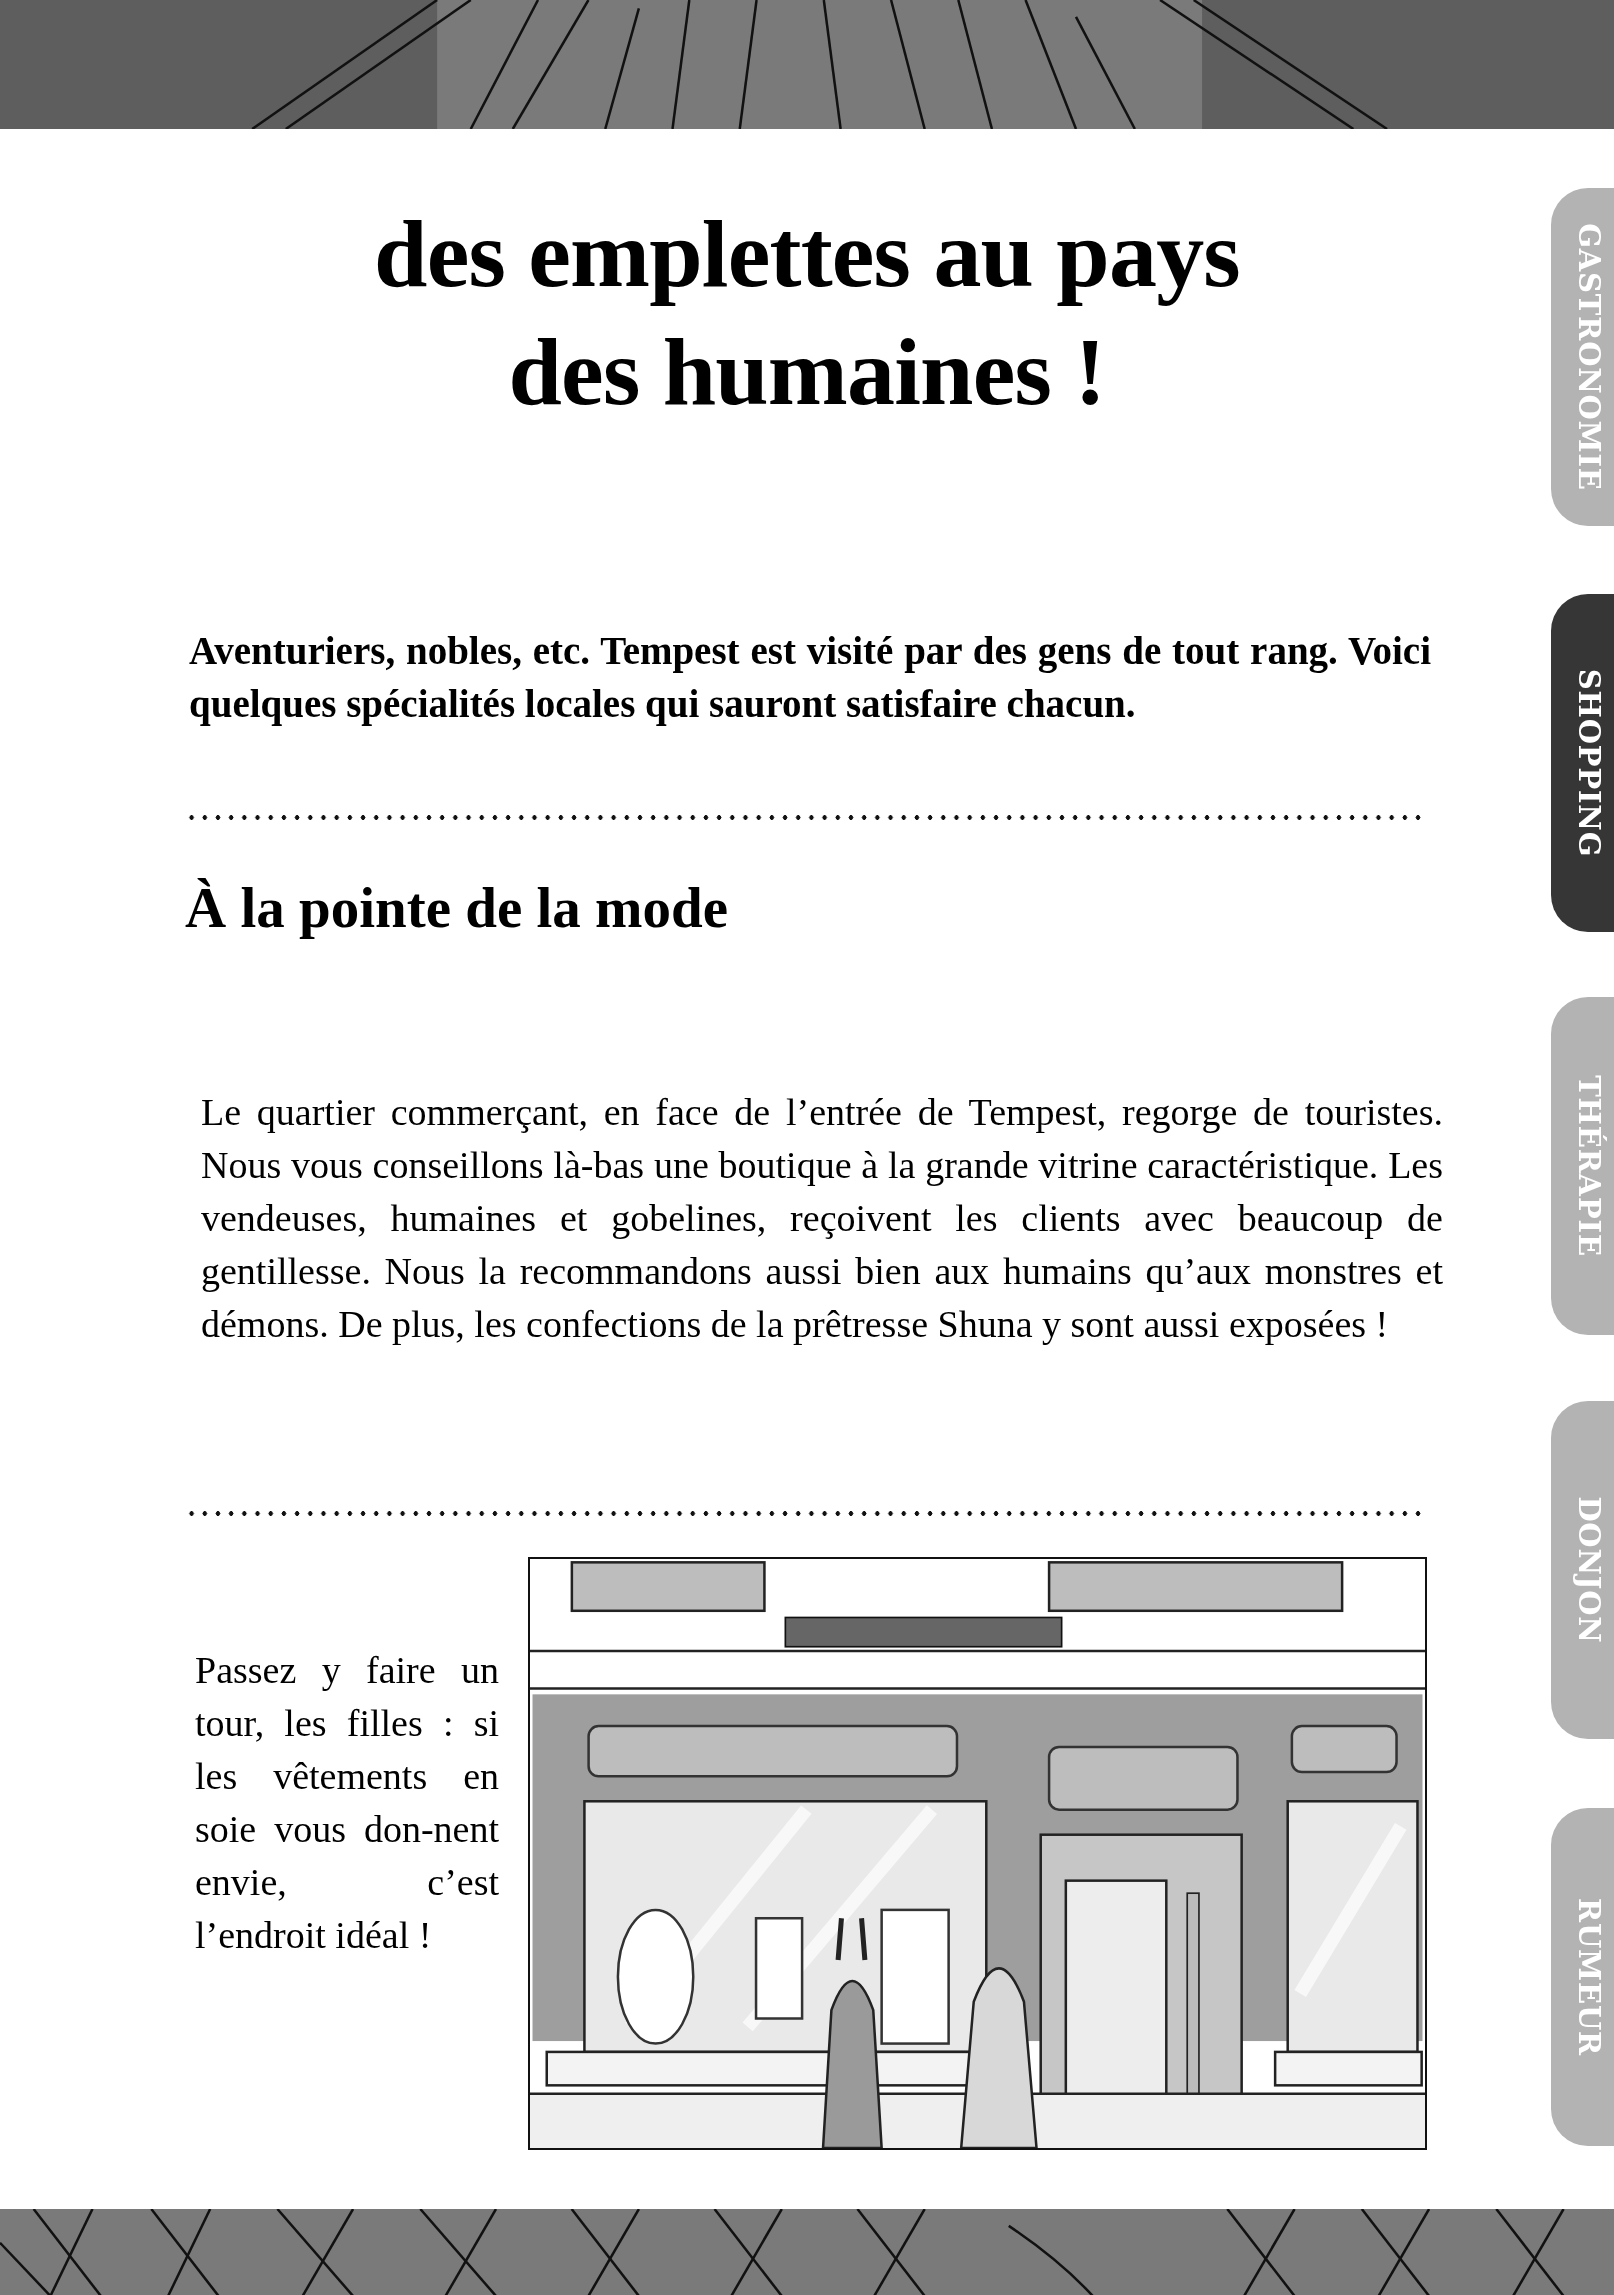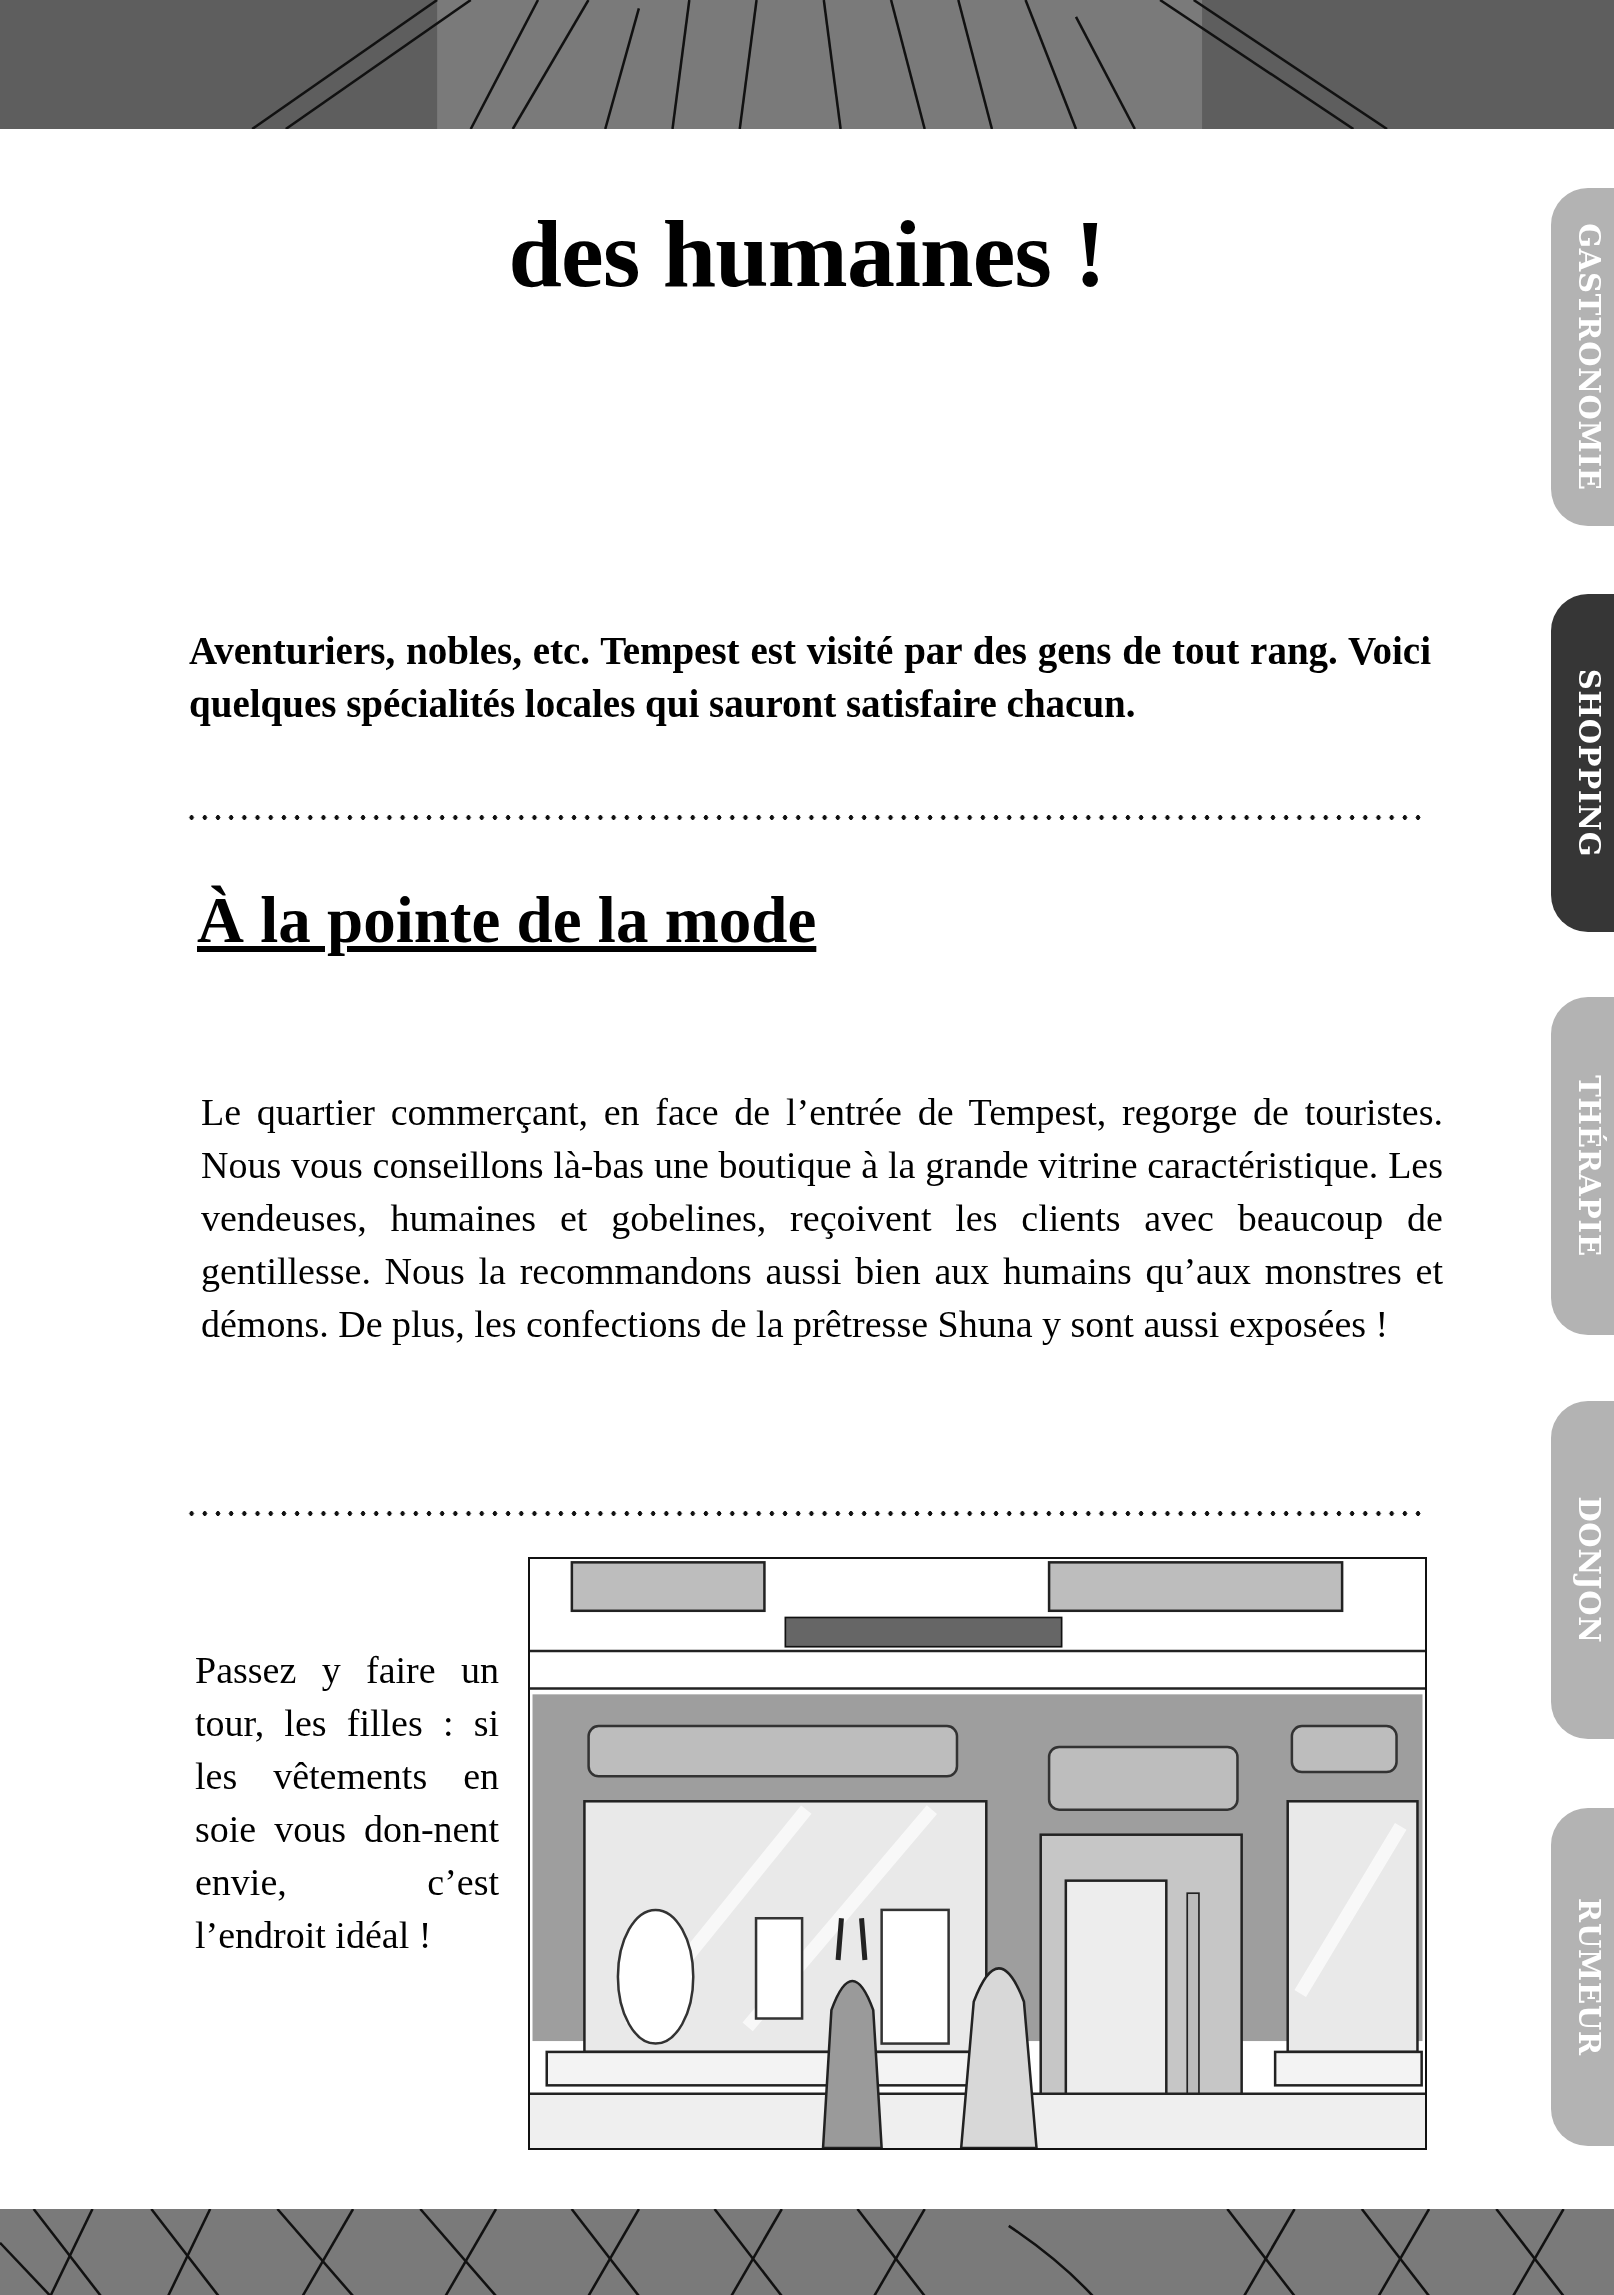--- a/index.html
+++ b/index.html
@@ -21,21 +21,21 @@
 
   #intro { top:620px; margin:4px; font-weight:bold; font-size:39px; line-height:53px;
            text-align:justify; text-align-last:left; }
 
   .dots { position:absolute; left:185px; width:1242px; height:5px;
           background-image: radial-gradient(circle, #111 2.2px, transparent 2.5px);
           background-size:13.2px 5px; background-repeat:repeat-x; }
   #sep-1 { top:815px; }
   #sep-2 { top:1511px; }
 
-  #section-heading { top:866px; margin:12px; font-weight:bold; font-size:65px; line-height:84px;text-decoration:underline; }
+  #section-heading { top:866px; margin:0; font-weight:bold; font-size:57px; line-height:84px; }
 
   #body-para { top:1070px; margin:16px; font-size:38px; line-height:53px;
                text-align:justify; text-align-last:left; }
 
   #caption { position:absolute; left:187px; width:304px; top:1636px; margin:8px;
              font-size:38px; line-height:53px; text-align:justify; text-align-last:left; hyphens:manual; }
 
   
   #illustration { position:absolute; left:528px; top:1557px; width:899px; height:593px;
                   border:2.5px solid #111; box-sizing:border-box; overflow:hidden; background:#fff; }
@@ -75,20 +75,21 @@
         <path d="M980 0 L1000 153"></path>
       <path d="M1060 0 L1100 153"></path>
         <path d="M1140 0 L1180 153"></path>
         <path d="M1220 0 L1280 153"></path>
       <path d="M1280 20 L1350 153"></path>
     </g>
   </svg>
 </div>
 
 <h1 id="title">
+  <span>des emplettes au pays</span>
   <span>des humaines !</span>
 </h1>
 
 <p id="intro" class="col">Aventuriers, nobles, etc. Tempest est visité par des gens de tout rang. Voici quelques spécialités locales qui sauront satisfaire chacun.</p>
 
 <div id="sep-1" class="dots"></div>
 
 <h2 id="section-heading" class="col">À la pointe de la mode</h2>
 
 <p id="body-para" class="col">Le quartier commerçant, en face de l’entrée de Tempest, regorge de touristes. Nous vous conseillons là-bas une boutique à la grande vitrine caractéristique. Les vendeuses, humaines et gobelines, reçoivent les clients avec beaucoup de gentillesse. Nous la recommandons aussi bien aux humains qu’aux monstres et démons. De plus, les confections de la prêtresse Shuna y sont aussi exposées !</p>

